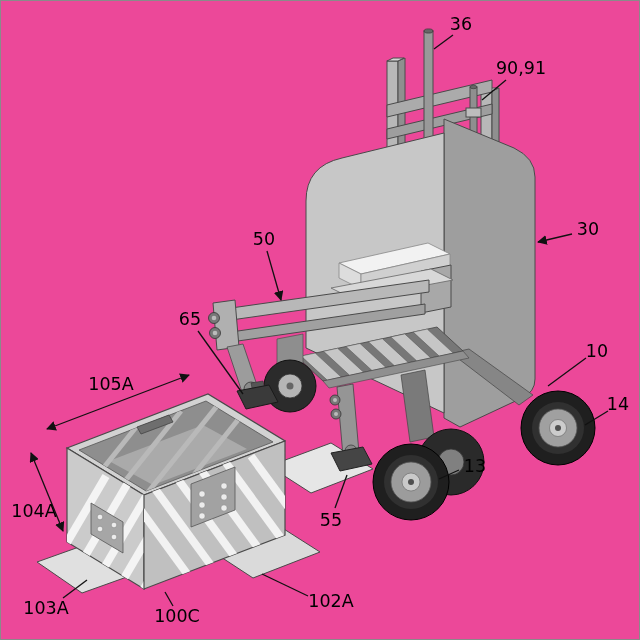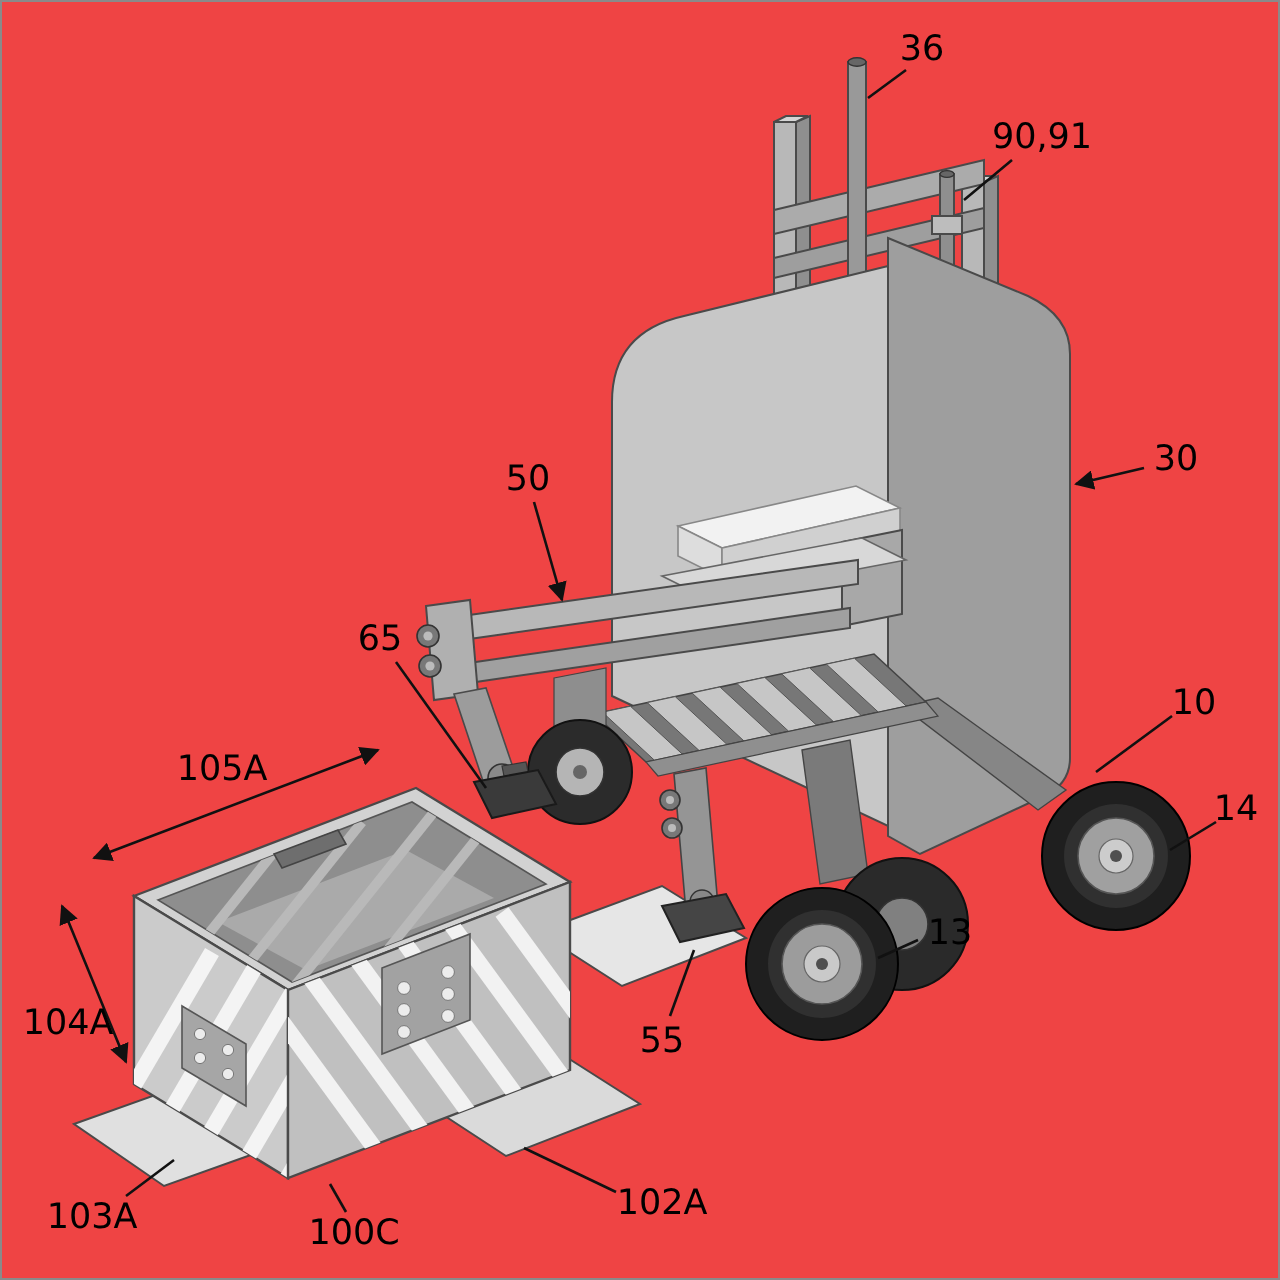--- a/index.html
+++ b/index.html
@@ -1,18 +1,18 @@
 <!DOCTYPE html>
 <html><head>
 <meta charset="utf-8">
 <style>
   html,body{margin:0;padding:0;background:#ffffff;}
   #stage{
     width:640px;height:640px;position:relative;
-    background:#ef4444;box-sizing:border-box;border:1px solid #8a8a8a;
+    background:#ec4899;box-sizing:border-box;border:1px solid #8a8a8a;
     font-family:"DejaVu Sans","Liberation Sans",sans-serif;
   }
   svg{display:block;}
   .ref-label{
     font-family:"DejaVu Sans","Liberation Sans",sans-serif;
     font-size:17.5px;fill:#000;
   }
   .leader{stroke:#111;stroke-width:1.3;fill:none;}
   .dim{stroke:#111;stroke-width:1.3;fill:none;}
   .outline{stroke:#4a4a4a;stroke-width:1;}

